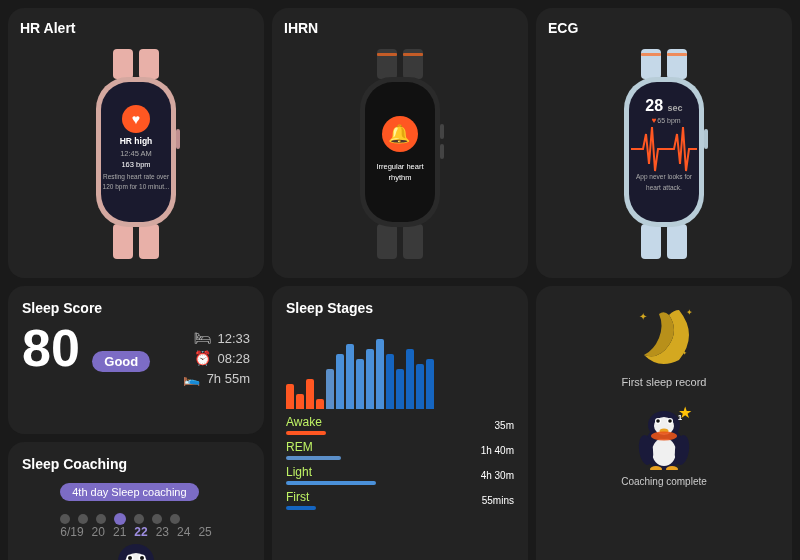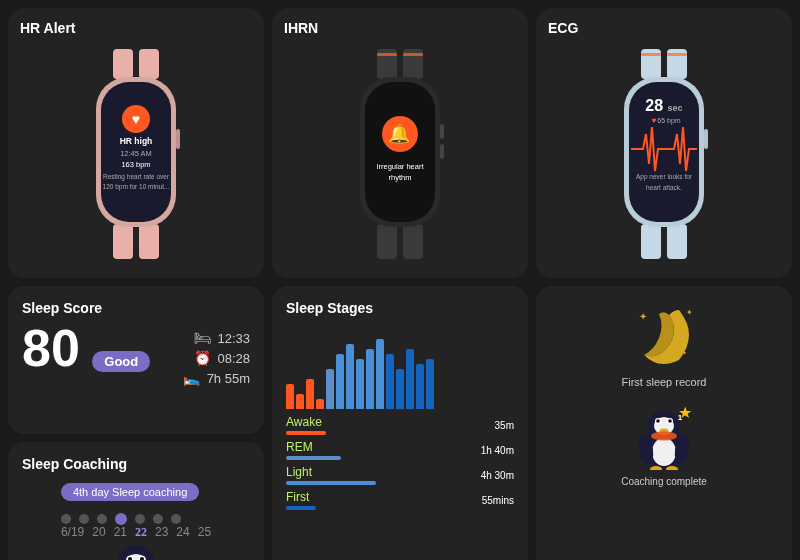--- a/index.html
+++ b/index.html
@@ -348,21 +348,21 @@
               <div class="dot dot-inactive"></div>
               <div class="dot dot-active"></div>
               <div class="dot dot-inactive"></div>
               <div class="dot dot-inactive"></div>
               <div class="dot dot-inactive"></div>
             </div>
             <div class="date-labels">
               <span>6/19</span>
               <span>20</span>
               <span>21</span>
-              <span style="color:#9d8de0;font-weight:600;font-family:Liberation Serif, serif;">22</span>
+              <span style="color:#9d8de0;font-weight:600;">22</span>
               <span>23</span>
               <span>24</span>
               <span>25</span>
             </div>
           </div>
 
           <div style="width:60px;height:70px;position:relative;flex-shrink:0;">
             <svg viewBox="0 0 60 80" width="60" height="80">
 
               <ellipse cx="30" cy="50" rx="22" ry="28" fill="#1a1a3a"></ellipse>

